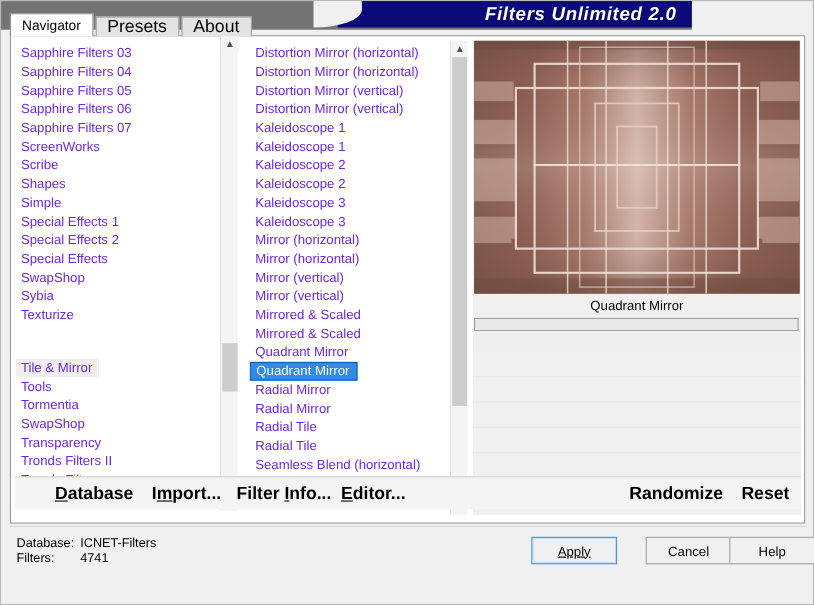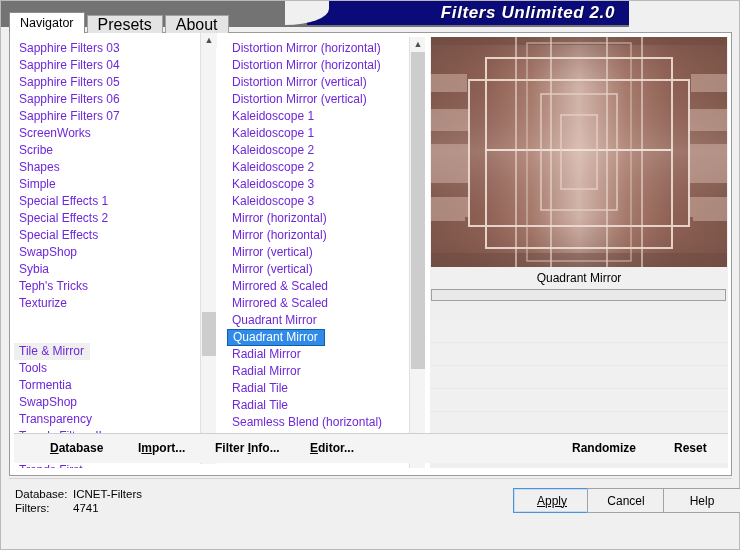--- a/index.html
+++ b/index.html
@@ -240,21 +240,21 @@
     position: absolute;
     left: 4px; top: 400px;
     width: 714px; height: 30px;
     border-top: 1px solid #cfcfcf;
     background: #f4f4f4;
     box-sizing: border-box;
   }
   .tb-btn {
     position: absolute;
     top: 7px;
-    font-size: 12px;
+    font-size: 16px;
     font-weight: bold;
     color: #000;
     white-space: nowrap;
     background: transparent;
     border: none;
     padding: 0;
     font-family: "Liberation Sans", sans-serif;
     cursor: default;
   }
   .tb-btn u { text-decoration: underline; }
@@ -323,21 +323,20 @@
           <div class="listitem">Sapphire Filters 07</div>
           <div class="listitem">ScreenWorks</div>
           <div class="listitem">Scribe</div>
           <div class="listitem">Shapes</div>
           <div class="listitem">Simple</div>
           <div class="listitem">Special Effects 1</div>
           <div class="listitem">Special Effects 2</div>
           <div class="listitem">Special Effects</div>
           <div class="listitem">SwapShop</div>
           <div class="listitem">Sybia</div>
-          <div class="listitem">Teph's Tricks</div>
           <div class="listitem">Texturize</div>
           <div style="height: 17px; margin-top: 31px;"><div class="listitem sel-gray">Tile &amp; Mirror</div></div>
           <div class="listitem">Tools</div>
           <div class="listitem">Tormentia</div>
           <div class="listitem">SwapShop</div>
           <div class="listitem">Transparency</div>
           <div class="listitem">Tronds Filters II</div>
           <div class="listitem">Tronds Filters</div>
           <div class="listitem">Tronds First</div>
         </div>
@@ -481,18 +480,18 @@
     </div>
 
   </div>
 
   <div id="statusbar">
     <div id="status-text">
       <span class="status-line"><span class="status-key">Database:</span><span>ICNET-Filters</span></span>
       <span class="status-line"><span class="status-key">Filters:</span><span>4741</span></span>
     </div>
 
-    <button class="dlg-btn focus" style="left:504px;text-decoration:underline;">Apply</button>
+    <button class="dlg-btn focus" style="left:474px;text-decoration:underline;">Apply</button>
     <button class="dlg-btn" style="left:578px;">Cancel</button>
     <button class="dlg-btn" style="left:654px;">Help</button>
   </div>
 
 </div>
 
 </body></html>

